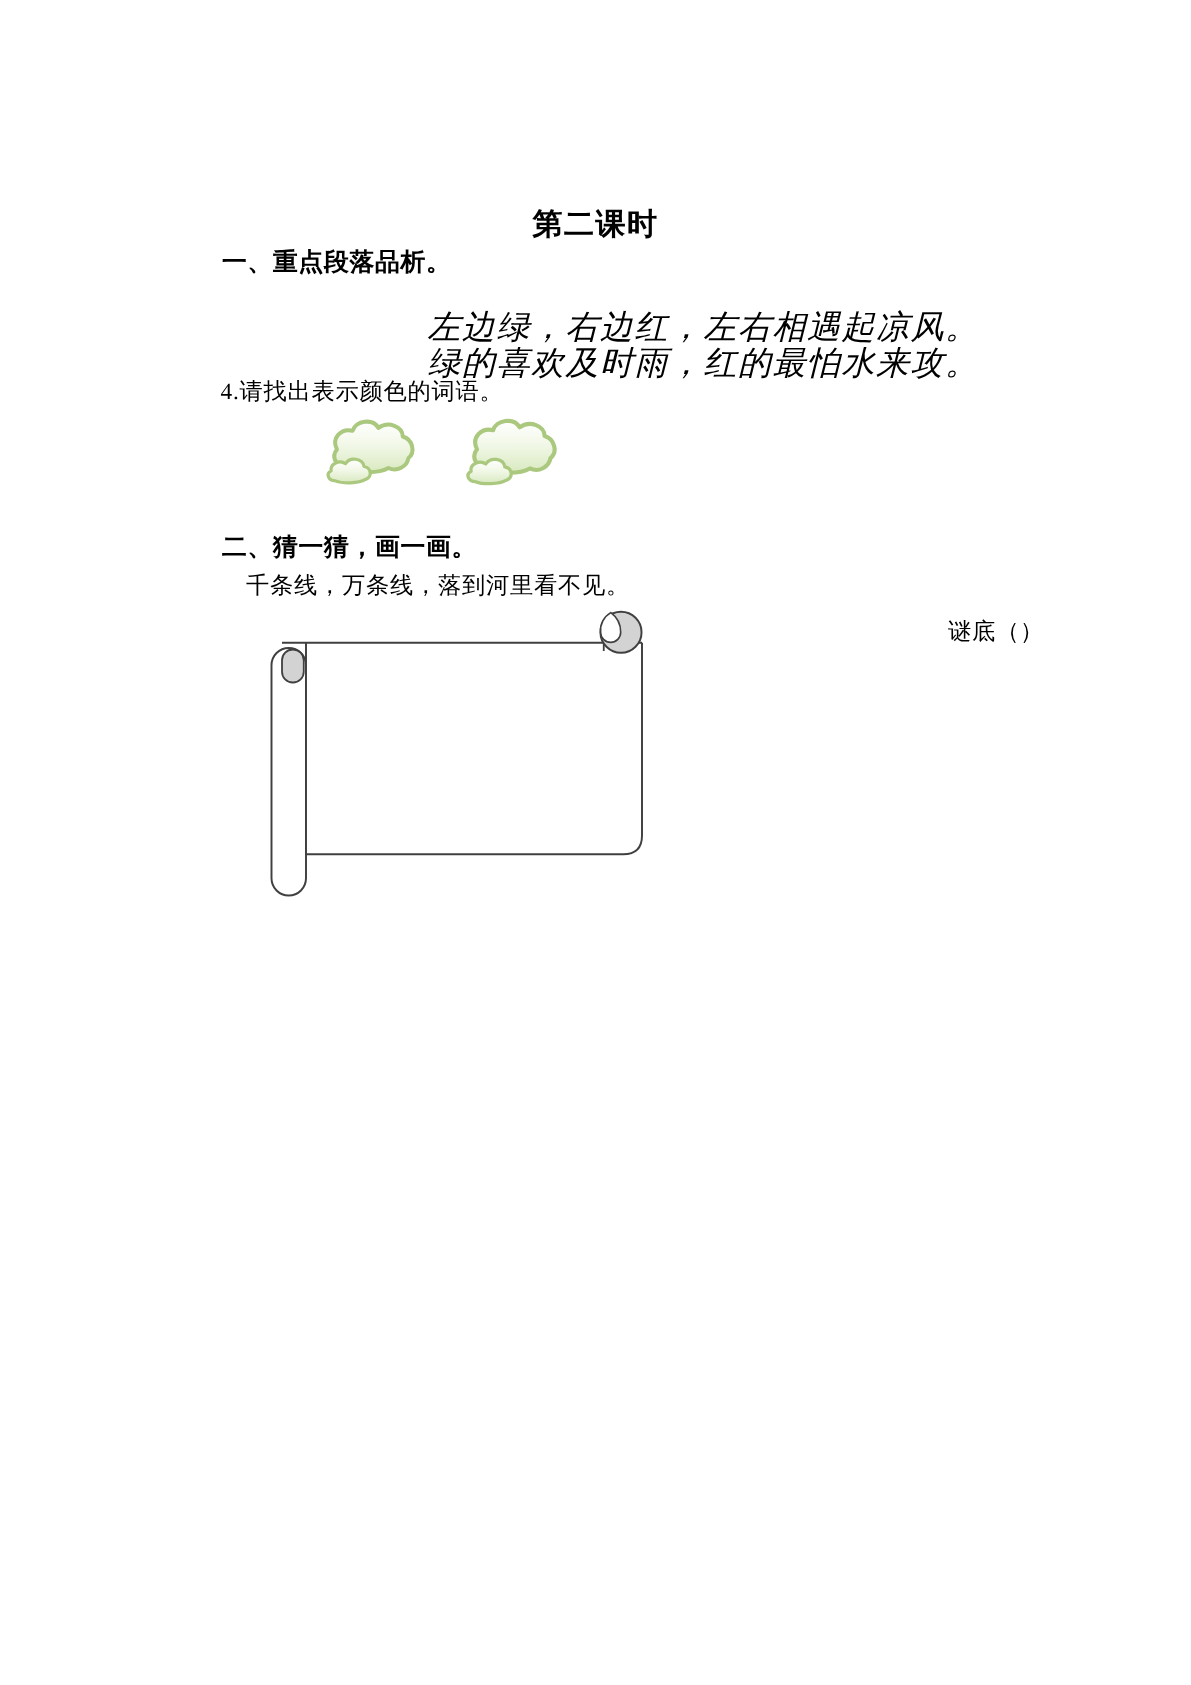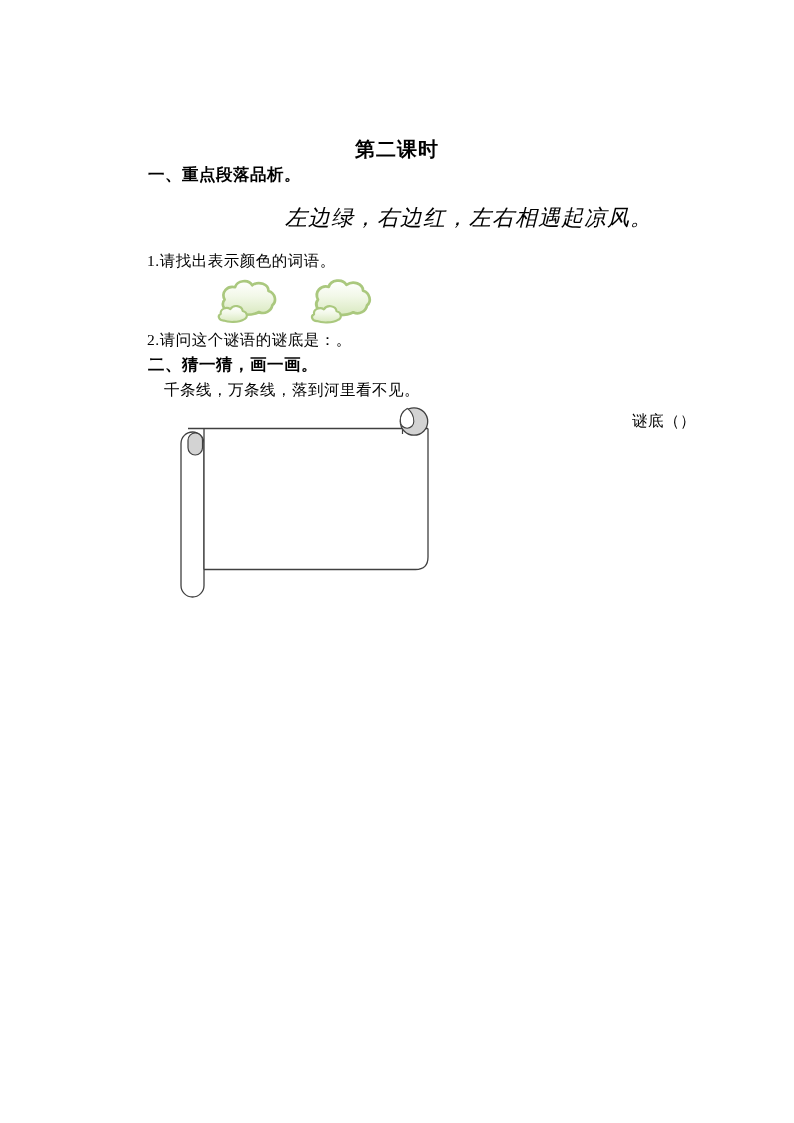--- a/index.html
+++ b/index.html
@@ -75,31 +75,31 @@
         <path d="M 8,45 C 3,45 1,40 5,38 C 4,33 11,30 15,33 C 18,28 27,29 28,35 C 33,36 34,42 29,44 C 24,47 13,47 8,45 Z" fill="url(#cg)" stroke="#aac87e" stroke-width="2.2" stroke-linejoin="round"></path>
       </g>
     </defs>
   </svg>
 
   <div class="abs doc-title">第二课时</div>
 
   <div class="abs heading h1">一、重点段落品析。</div>
 
   <div class="abs poem-line poem1">左边绿，右边红，左右相遇起凉风。</div>
+  <div class="abs poem-line poem2">绿的喜欢及时雨，红的最怕水来攻。</div>
 
-  <div class="abs body-line q1">1.请找出表示颜色的词语。</div>
+  <div class="abs body-line q1">4.请找出表示颜色的词语。</div>
 
   <svg class="abs cloud-1" viewBox="0 0 66 50">
     <use href="#cloudShape"></use>
   </svg>
   <svg class="abs cloud-2" viewBox="0 0 66 50">
     <use href="#cloudShape"></use>
   </svg>
 
-  <div class="abs body-line q2">2.请问这个谜语的谜底是：。</div>
 
   <div class="abs body-line riddle">千条线，万条线，落到河里看不见。</div>
 
   <div class="abs heading h2">二、猜一猜，画一画。</div>
 
   <div class="abs body-line answer">谜底（）</div>
 
   <svg class="abs scroll-shape" viewBox="0 0 254 198">
 
     <path d="M 3,41.5 A 11.5,11.5 0 0 1 26,41.5 L 26,183.5 A 11.5,11.5 0 0 1 3,183.5 Z" fill="#ffffff" stroke="#404040" stroke-width="1.3"></path>

